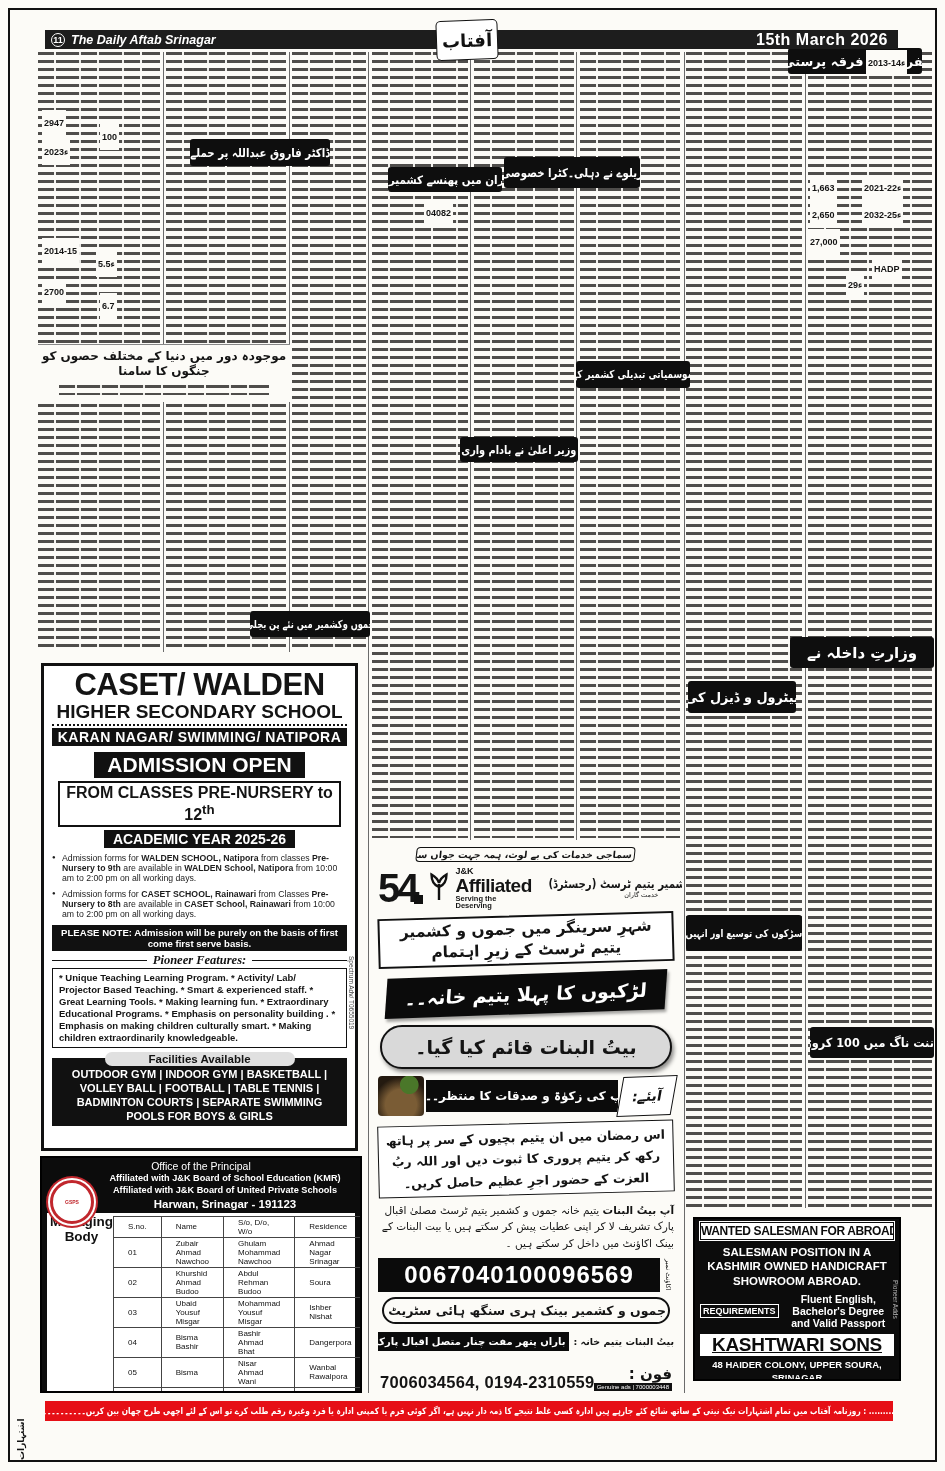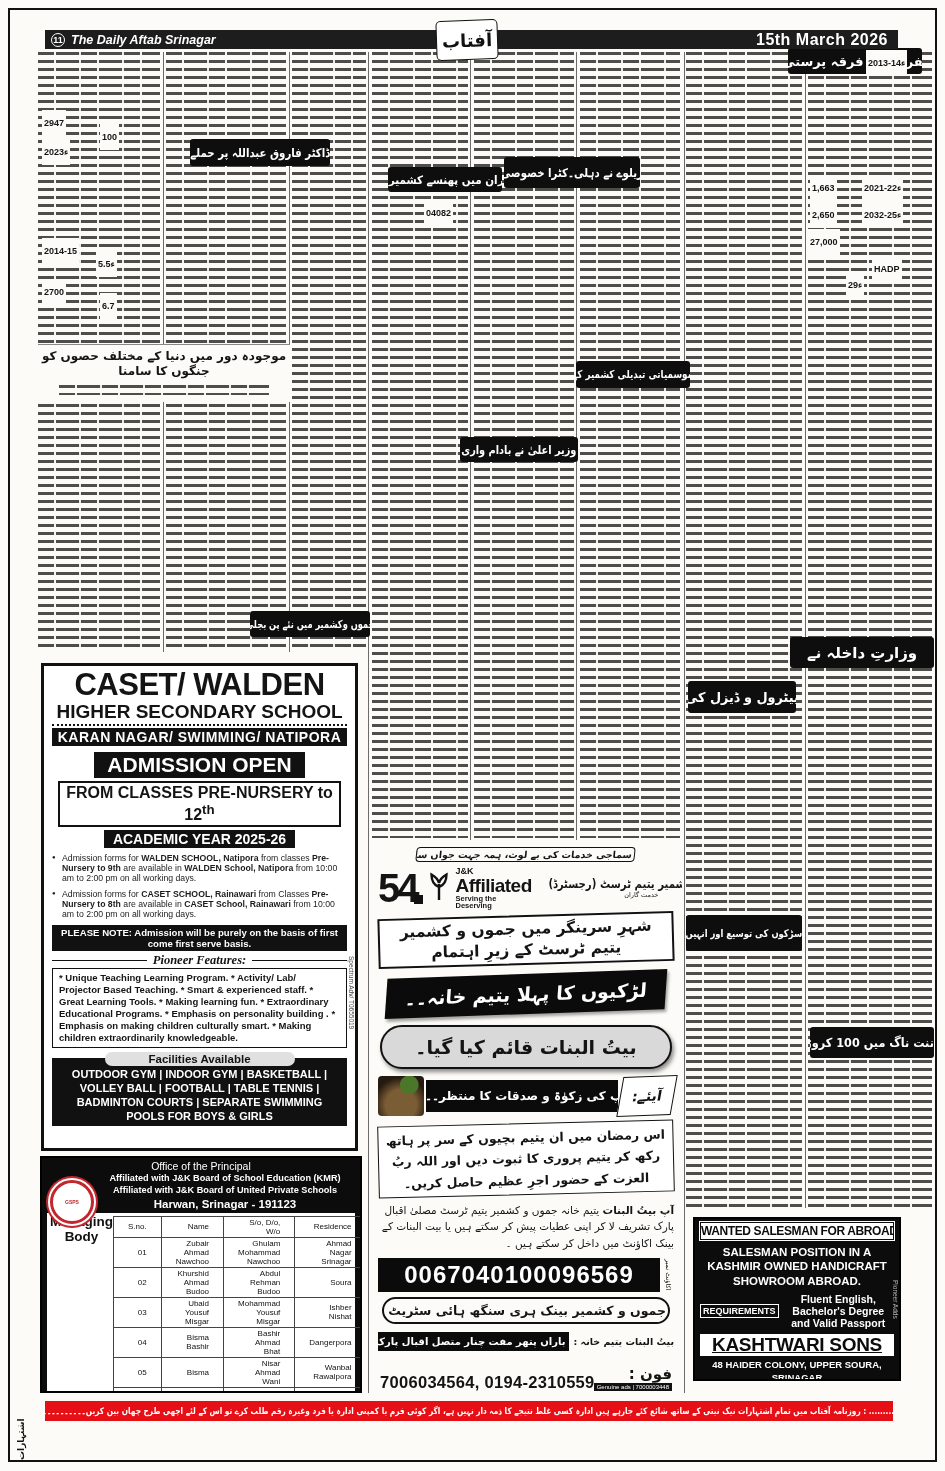--- a/index.html
+++ b/index.html
@@ -72,21 +72,21 @@
   .sah-logo { position:absolute; left:8px; top:22px; width:44px; height:44px; border-radius:50%; background:#fff;
               border:3px solid #c1272d; box-shadow:0 0 0 2px #fff, 0 0 0 4px #c1272d; display:flex; align-items:center;
               justify-content:center; }
   .sah-logo span { font-size:5px; color:#c1272d; font-weight:bold; }
   .sah-name { text-align:center; font-size:21.5px; font-weight:900; line-height:1.05; margin-left:48px; letter-spacing:-.3px; }
   .sah-affil { text-align:center; font-size:9.2px; font-weight:bold; line-height:1.3; margin-left:48px; }
   .sah-addr { text-align:center; font-size:11.5px; font-weight:bold; margin-left:48px; margin-top:1px; }
   .sah-white { background:#fff; color:#111; margin-top:3px; flex:1; padding:1px 3px 2px; display:flex; flex-direction:row; }
   .sah-mb { text-align:center; font-weight:800; font-size:13.5px; border-bottom:1.5px solid #111; padding:0 0 1px; }
   .sah-table { width:100%; border-collapse:collapse; font-size:8px; margin-top:2px; }
-  .sah-table th, .sah-table td { border:1px solid #444; padding:1px 14px; text-align:right; font-weight:normal; }
+  .sah-table th, .sah-table td { border:1px solid #444; padding:1px 14px; text-align:left; font-weight:normal; }
 
   
   .yateem { position:absolute; left:370px; top:843px; width:312px; height:552px; background:#fcfbf7; padding:3px 8px;
             z-index:3; overflow:hidden; font-family:"DejaVu Sans", sans-serif; }
   .yt-pill { border:1px solid #111; border-radius:4px; width:74%; margin:1px auto 0; text-align:center; font-size:9.5px;
              font-weight:bold; direction:rtl; padding:1px 2px; transform:skewX(-6deg); white-space:nowrap; overflow:hidden; }
   .yt-logo-row { display:flex; align-items:center; margin-top:4px; height:44px; }
   .yt-54 { font-family:"Liberation Sans", sans-serif; font-size:40px; font-weight:900; letter-spacing:-3px; line-height:.9; position:relative; }
   .yt-54::after { content:""; position:absolute; right:-6px; bottom:2px; width:9px; height:9px; background:#111; }
   .yt-tree { margin-left:10px; flex:0 0 auto; }

